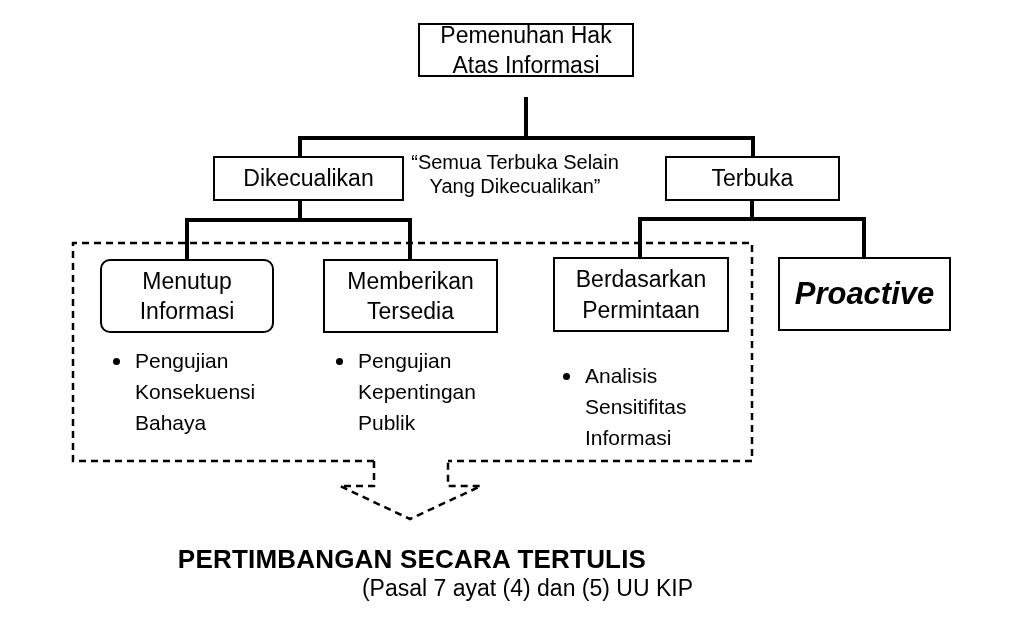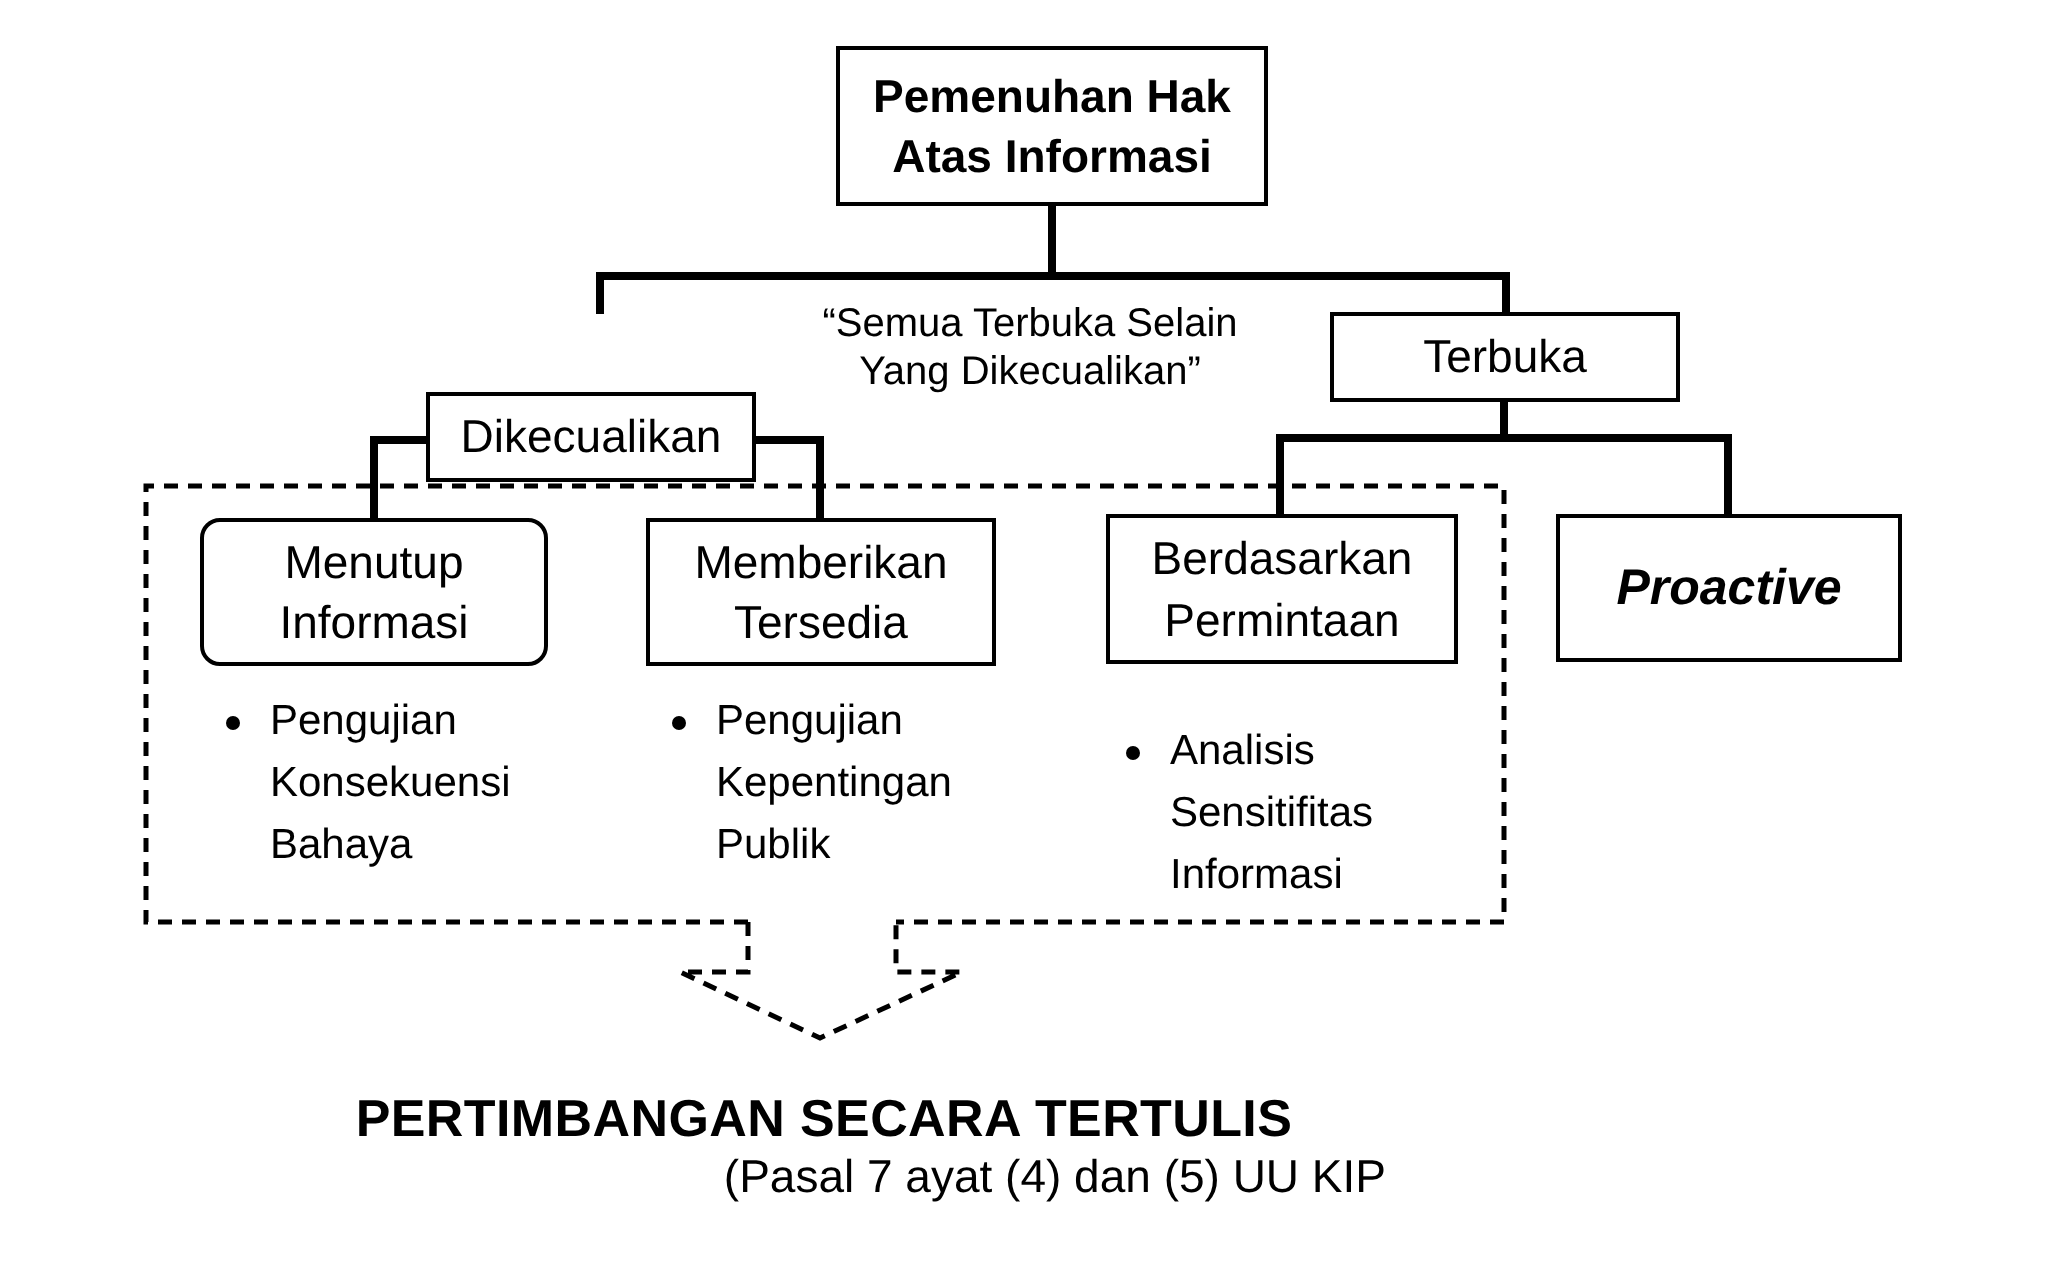--- a/index.html
+++ b/index.html
@@ -9,21 +9,21 @@
 
   svg.connectors { position:absolute; left:0; top:0; width:1024px; height:640px; }
   svg.connectors path { fill:none; }
   .solid-line  { stroke-width:4; }
   .dashed-line { stroke-width:2.5; stroke-dasharray:7 5; }
 
   .node { position:absolute; border:2.5px solid #000; background:#fff;
           display:flex; align-items:center; justify-content:center;
           text-align:center; font-size:23px; line-height:1.32; }
   .node .lbl { white-space:pre-line; }
-  .node.em { font-weight:bold; font-style:italic; font-size:25px; }
+  .node.em { font-weight:bold; font-style:italic; font-size:31px; }
 
   .quote { position:absolute; left:400px; top:150px; width:230px;
            text-align:center; font-size:20px; line-height:24px;
            white-space:pre-line; }
 
   .bullets { position:absolute; }
   .b-item  { display:flex; align-items:flex-start; }
   .dot     { flex:0 0 auto; width:7px; height:7px; border-radius:50%;
              background:#000; margin:13px 15px 0 0; }
   .b-text  { font-size:21px; line-height:31px; white-space:pre-line; }
@@ -47,29 +47,29 @@
       <path class="solid-line" d="M187,260 L187,220 L410,220 L410,260"></path>
       <path class="solid-line" d="M752,199 L752,221"></path>
       <path class="solid-line" d="M640,258 L640,219 L864,219 L864,258"></path>
     </g>
     <g stroke="#000000">
       <path class="dashed-line" d="M374,461 L73,461 L73,243 L752,243 L752,461 L448,461"></path>
       <path class="dashed-line" d="M374,461 L374,486 L340,486 L410,519 L481,486 L448,486 L448,461"></path>
     </g>
   </svg>
 
-  <div class="node" style="left:418px; top:23px; width:216px; height:80px;font-weight:bold;">
+  <div class="node" style="left:418px; top:23px; width:216px; height:54px;">
     <span class="lbl">Pemenuhan Hak
 Atas Informasi</span>
   </div>
 
   <div class="quote">“Semua Terbuka Selain
 Yang Dikecualikan”</div>
 
-  <div class="node" style="left:213px; top:156px; width:165px; height:45px;margin-top:40px;">
+  <div class="node" style="left:213px; top:156px; width:191px; height:45px;">
     <span class="lbl">Dikecualikan</span>
   </div>
 
   <div class="node" style="left:665px; top:156px; width:175px; height:45px;">
     <span class="lbl">Terbuka</span>
   </div>
 
   <div class="node" style="left:100px; top:259px; width:174px; height:74px;border-radius:10px;">
     <span class="lbl">Menutup
 Informasi</span>

